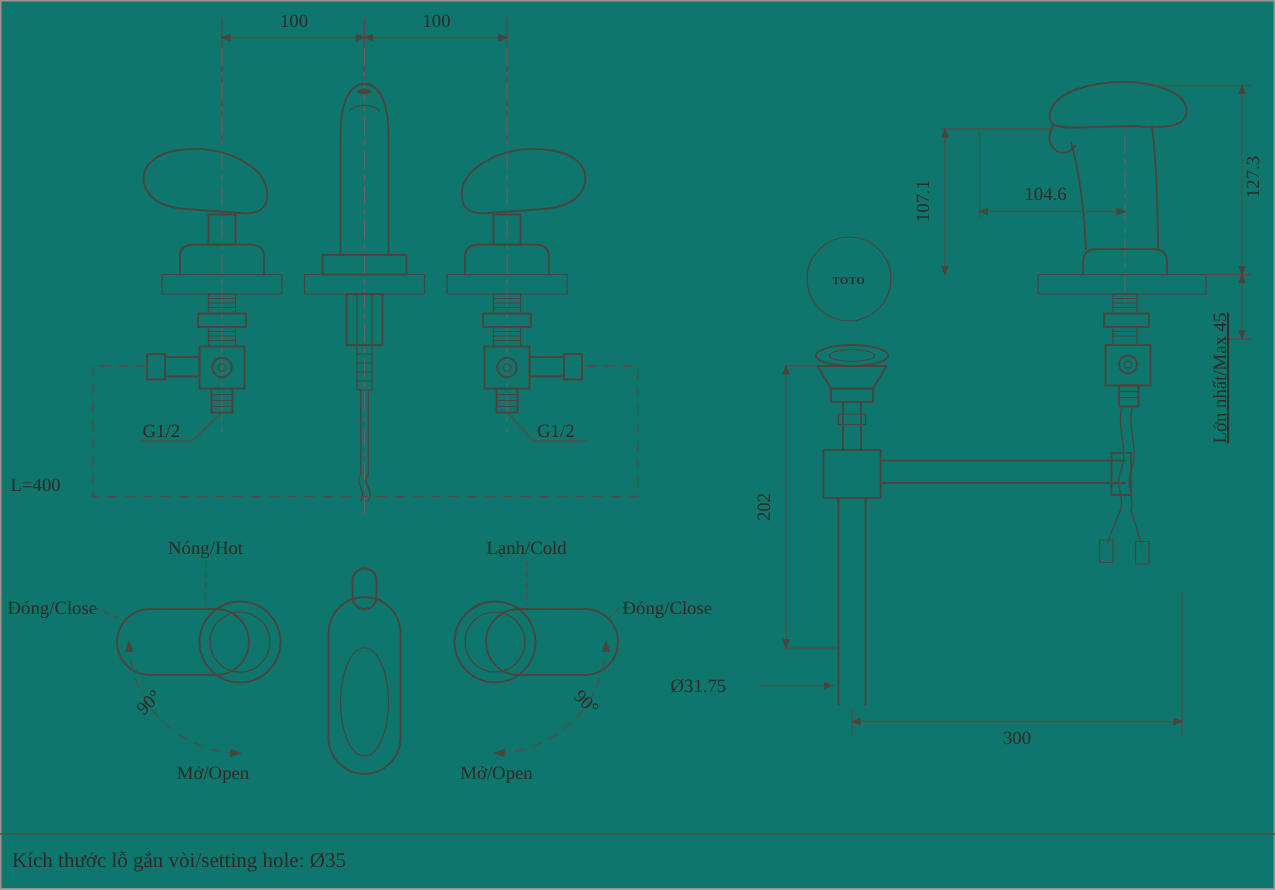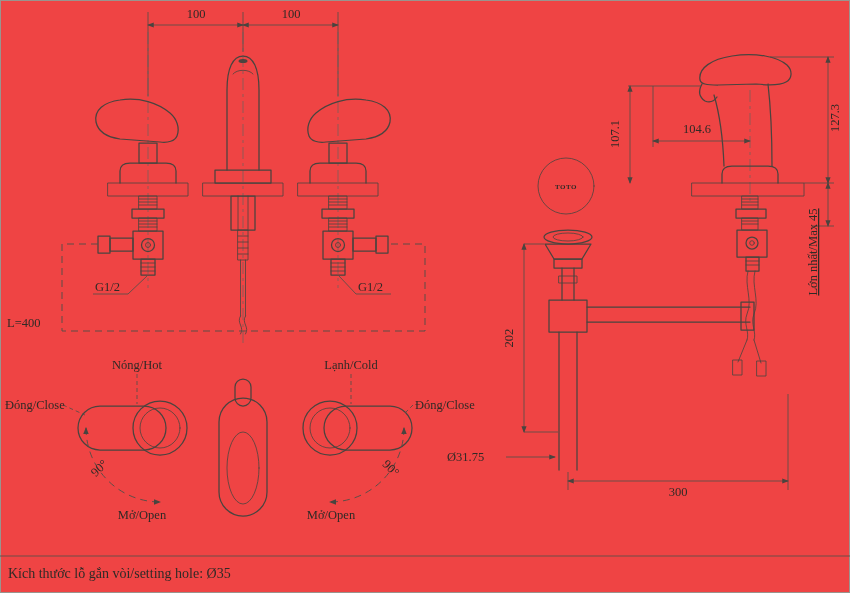--- a/index.html
+++ b/index.html
@@ -1,18 +1,18 @@
 <!DOCTYPE html>
 <html><head>
 <meta charset="utf-8">
 <style>
   html,body{margin:0;padding:0;background:#e8e8e8;}
   .page{
     width:850px;height:593px;position:relative;margin:0 auto;
-    background:#ef4444;overflow:hidden;
+    background:#0f766e;overflow:hidden;
     font-family:"Liberation Serif", serif;
   }
   svg{display:block;}
   svg .ln{stroke:#4a443f;stroke-width:1.25;fill:none;stroke-linejoin:round;stroke-linecap:round;}
   svg .thin{stroke-width:0.8;}
   svg .dim{stroke:#554e48;stroke-width:0.85;fill:none;}
   svg .cl{stroke:#6a635c;stroke-width:0.7;fill:none;stroke-dasharray:12 4 3 4;}
   svg .dash{stroke:#554e48;stroke-width:0.95;fill:none;stroke-dasharray:7 5;}
   svg .dash2{stroke:#554e48;stroke-width:0.85;fill:none;stroke-dasharray:4 3;}
   svg .fillm{fill:#4a443f;stroke:none;}

